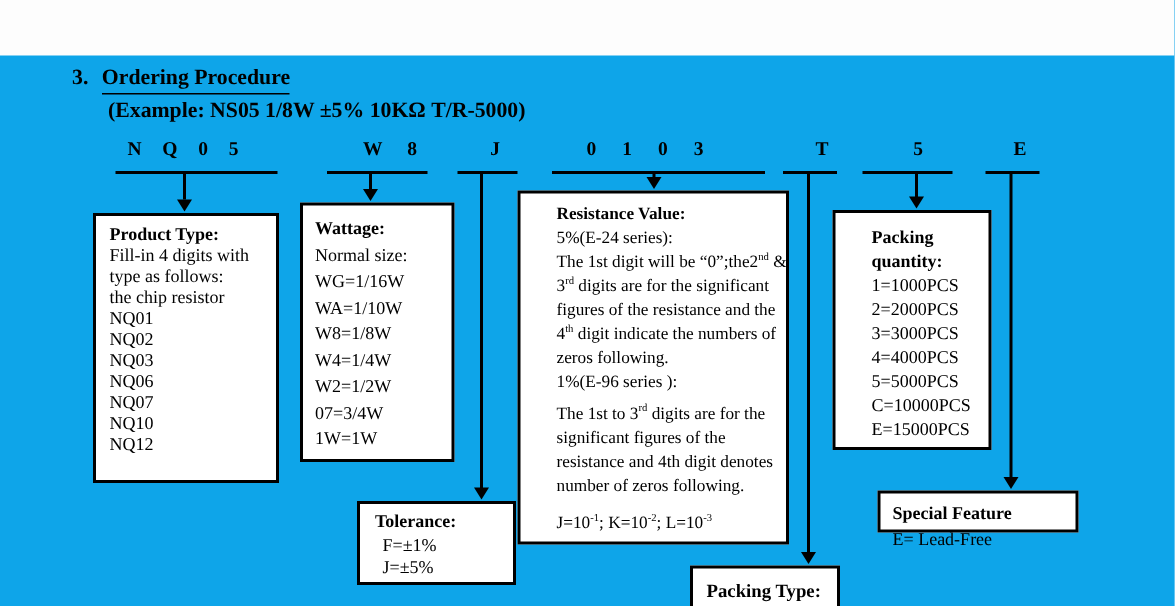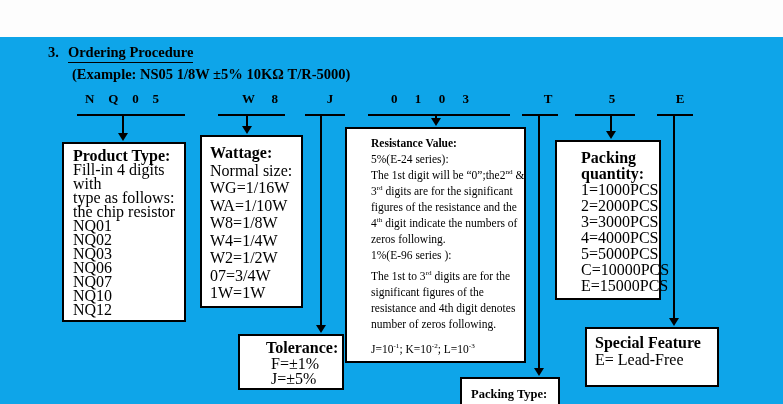--- a/index.html
+++ b/index.html
@@ -10,32 +10,32 @@
   .title-underline{display:inline-block;border-bottom:1.6px solid #000;padding-bottom:1px;margin-left:9px;}
   .example-line{position:absolute;left:72px;top:29px;font-size:14.5px;font-weight:bold;white-space:nowrap;}
 
   .code-group{position:absolute;top:54px;display:flex;justify-content:space-between;font-size:13px;font-weight:bold;}
   .code-single{position:absolute;top:54px;font-size:13px;font-weight:bold;text-align:center;width:12px;}
 
   .hbar{position:absolute;top:77px;height:2px;background:#000;}
   .vline{position:absolute;width:2px;background:#000;}
   .arrow{position:absolute;width:0;height:0;border-left:5px solid transparent;border-right:5px solid transparent;border-top:8px solid #000;}
 
-  .box{position:absolute;border:2px solid #000;background:#fff;box-sizing:border-box;font-size:16px;}
+  .box{position:absolute;border:2px solid #000;background:#fff;box-sizing:border-box;font-size:12px;}
   .box .hd{font-weight:bold;}
 
   .b-product{left:62px;top:105px;width:124px;height:180px;padding:5px 2px 0 9px;line-height:14px;}
   .b-wattage{left:200px;top:98px;width:103px;height:173px;padding:7px 2px 0 8px;line-height:17.5px;}
-  .b-tolerance{left:238px;top:297px;width:106px;height:56px;padding:4px 2px 0 26px;line-height:15.5px;}
+  .b-tolerance{left:238px;top:297px;width:106px;height:56px;padding:4px 2px 0 10px;line-height:15.5px;}
   .b-tolerance .itm{padding-left:5px;}
   .b-resist{left:345px;top:90px;width:181px;height:236px;padding:6px 4px 0 24px;font-size:11.5px;line-height:16px;}
   .b-resist .gap1{margin-top:5px;}
   .b-resist .gap2{margin-top:9px;}
   .b-packqty{left:555px;top:103px;width:106px;height:160px;padding:8px 2px 0 24px;line-height:16px;}
-  .b-special{left:585px;top:290px;width:134px;height:60px;padding:5px 2px 0 8px;line-height:17px;}
+  .b-special{left:585px;top:290px;width:134px;height:28px;padding:5px 2px 0 8px;line-height:17px;}
   .b-packtype{left:460px;top:340px;width:100px;height:51px;padding:6px 2px 0 9px;font-size:12.5px;line-height:18px;}
 
   sup{font-size:0.62em;line-height:0;vertical-align:super;}
   .nowrap{white-space:nowrap;}
 </style>
 </head>
 <body>
 
 <div id="stage">
 

